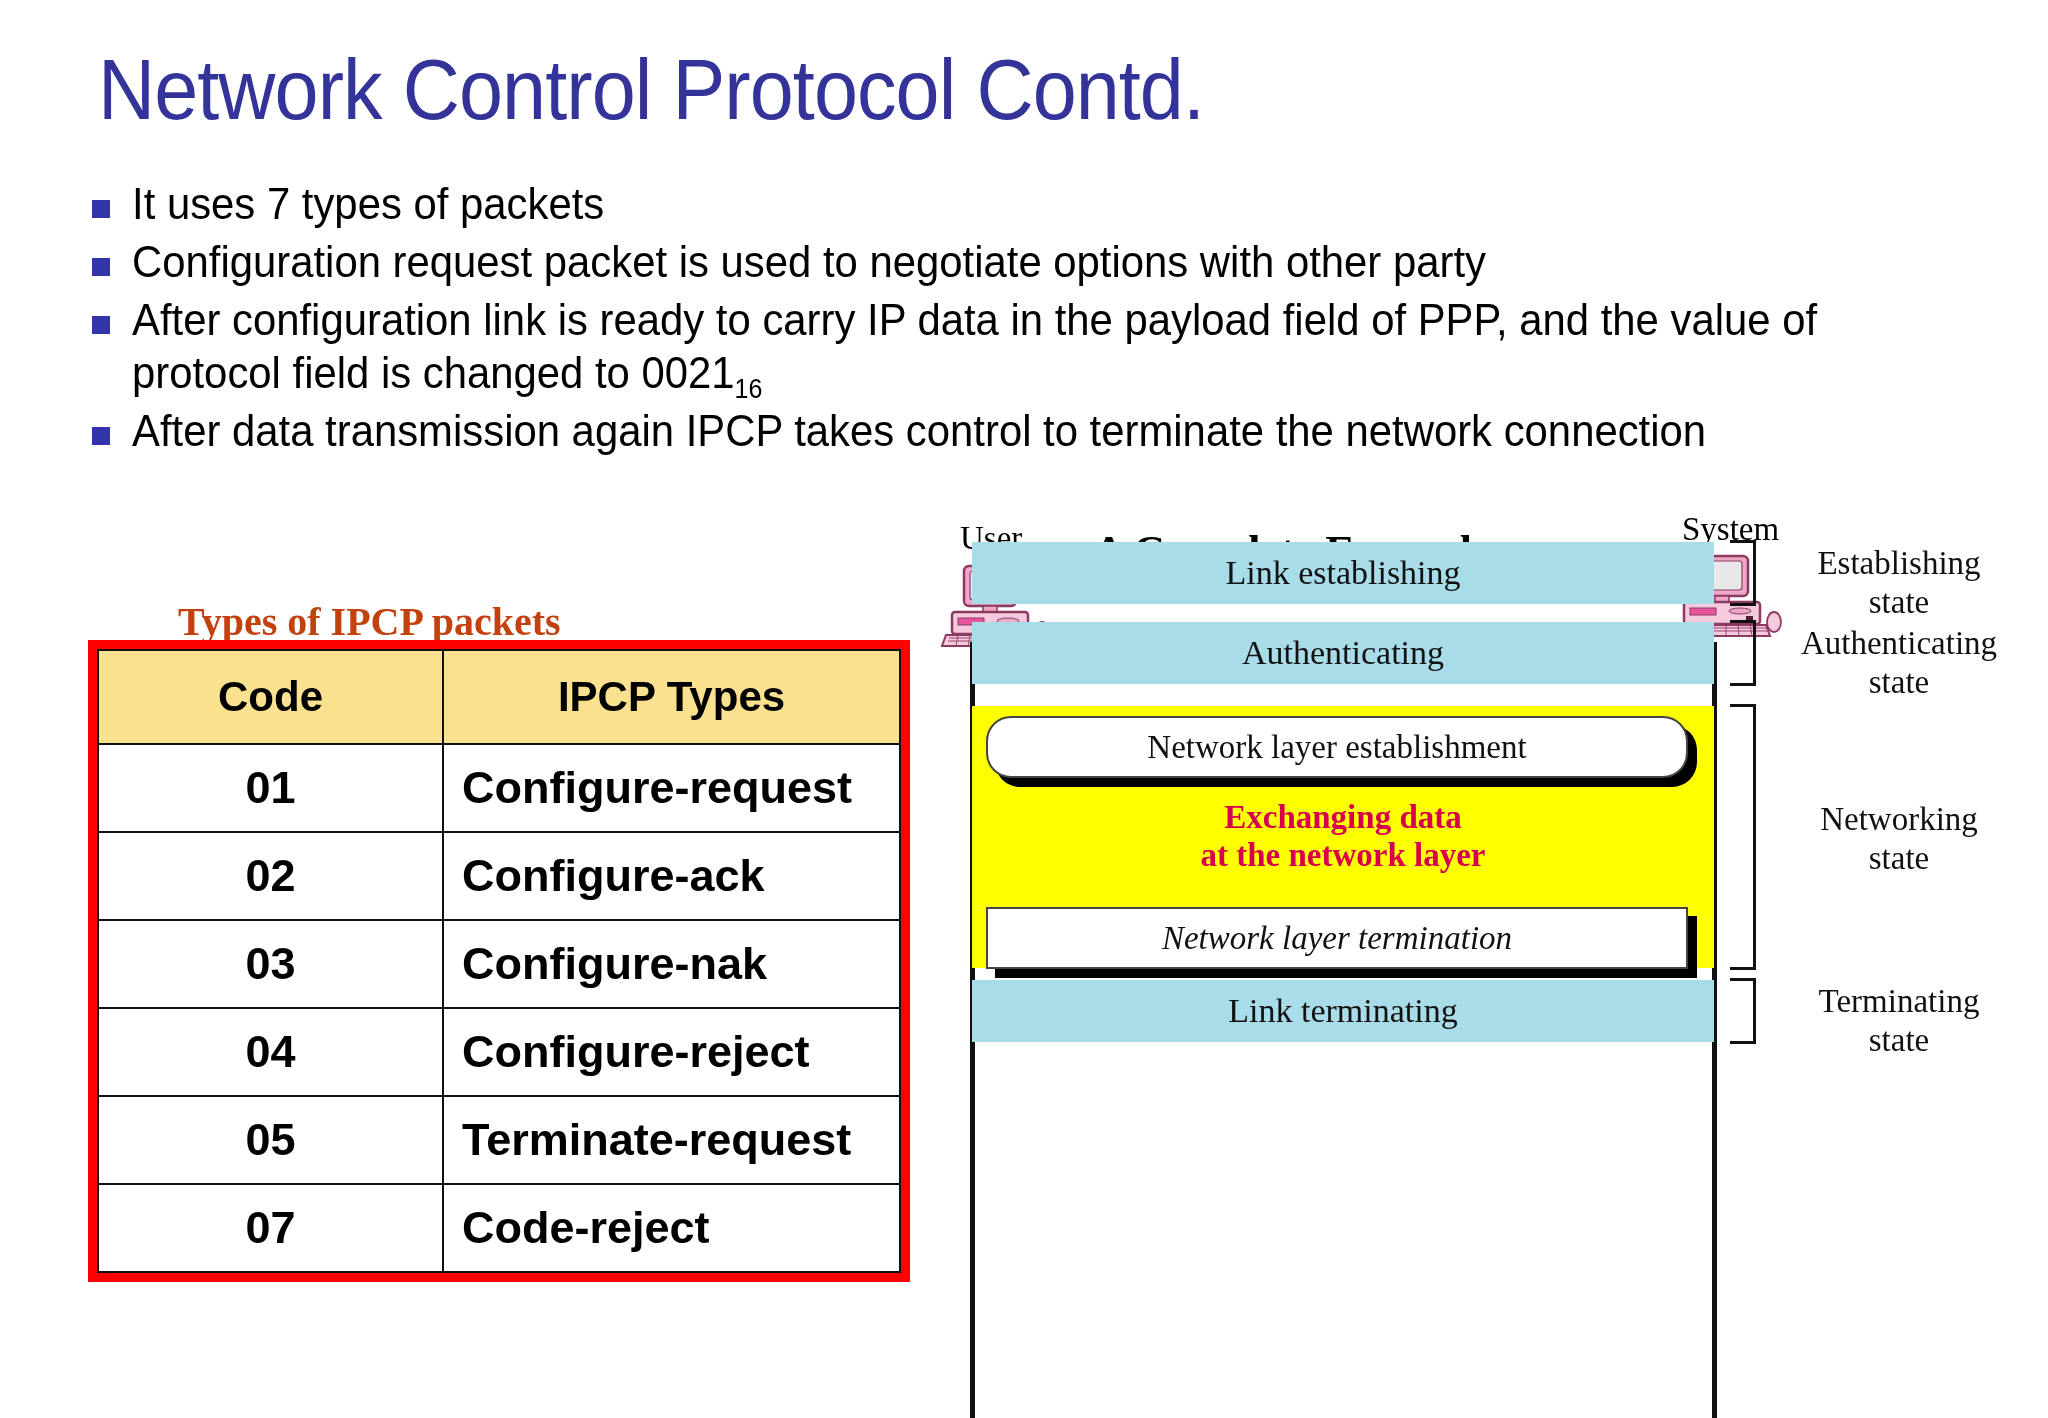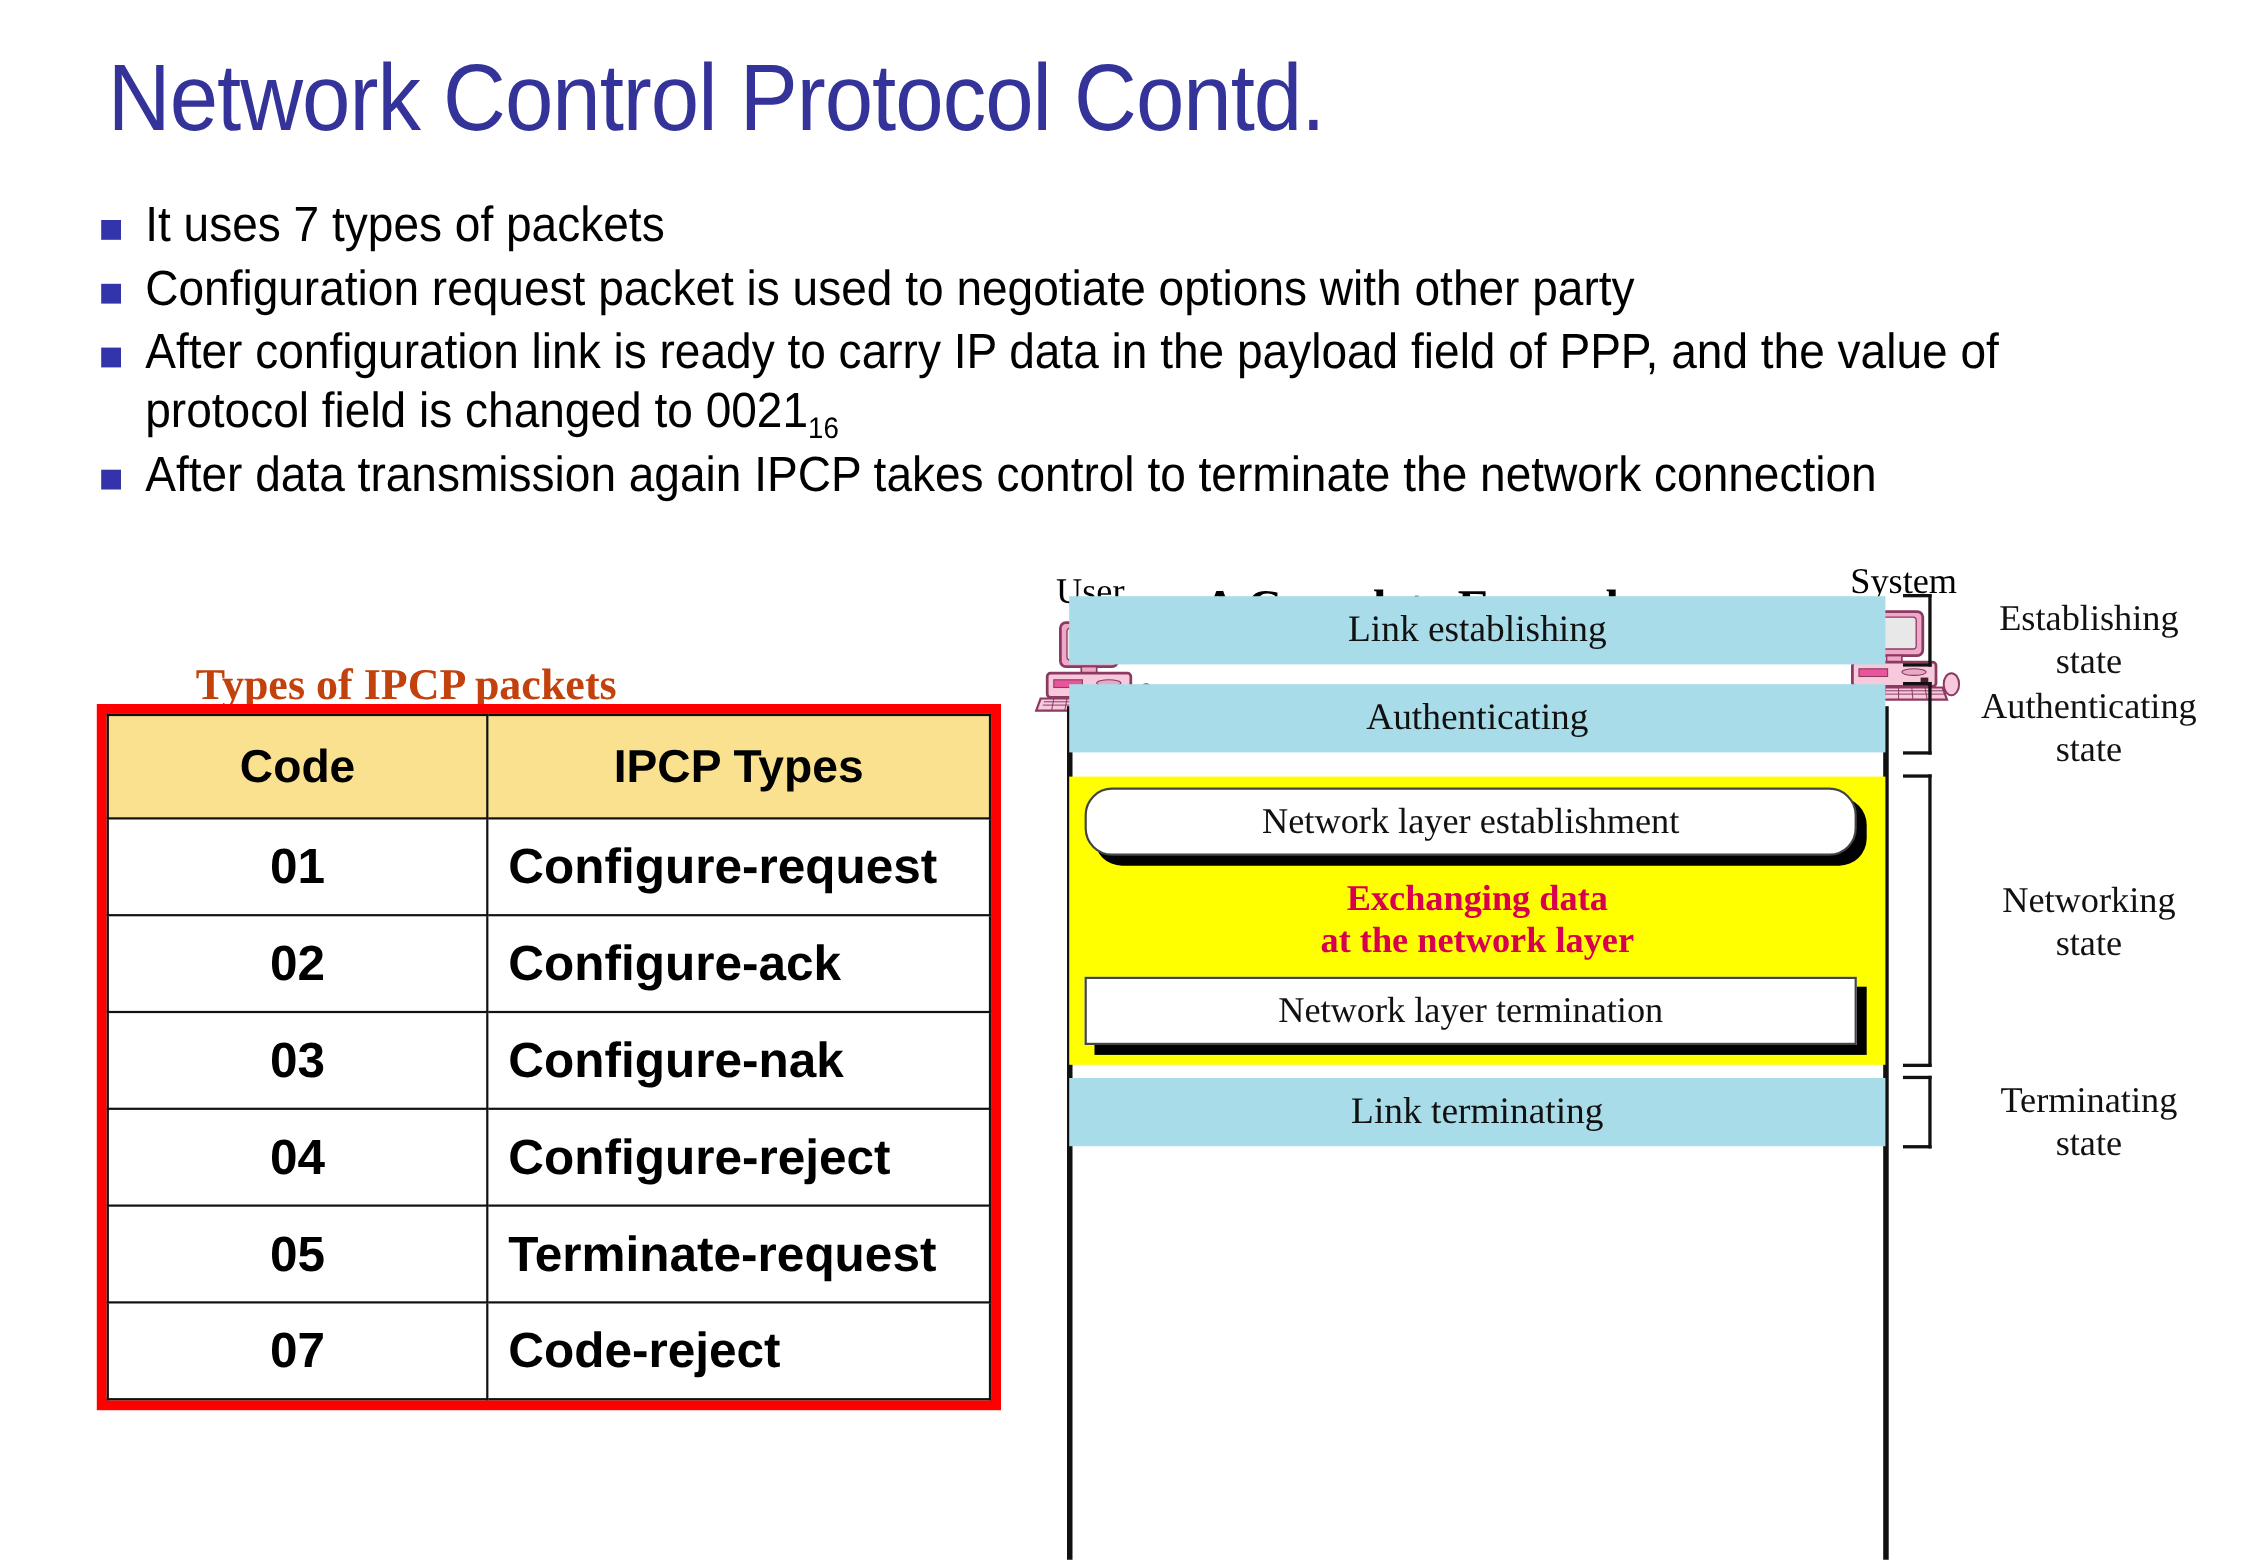--- a/index.html
+++ b/index.html
@@ -204,21 +204,21 @@
     box-shadow: 9px 9px 0 0 #000000;
     box-sizing: border-box;
     display: flex;
     align-items: center;
     justify-content: center;
     font-family: "Liberation Serif", serif;
     font-size: 33px;
     color: #111111;
   }
   #box-nl-establishment { top: 10px; border-radius: 25px; }
-  #box-nl-termination   { top: 182px; }
+  #box-nl-termination   { top: 201px; font-style: italic; }
 
   #exchanging-data {
     position: absolute;
     left: 0;
     top: 92px;
     width: 742px;
     text-align: center;
     font-family: "Liberation Serif", serif;
     font-weight: bold;
     font-size: 33px;

